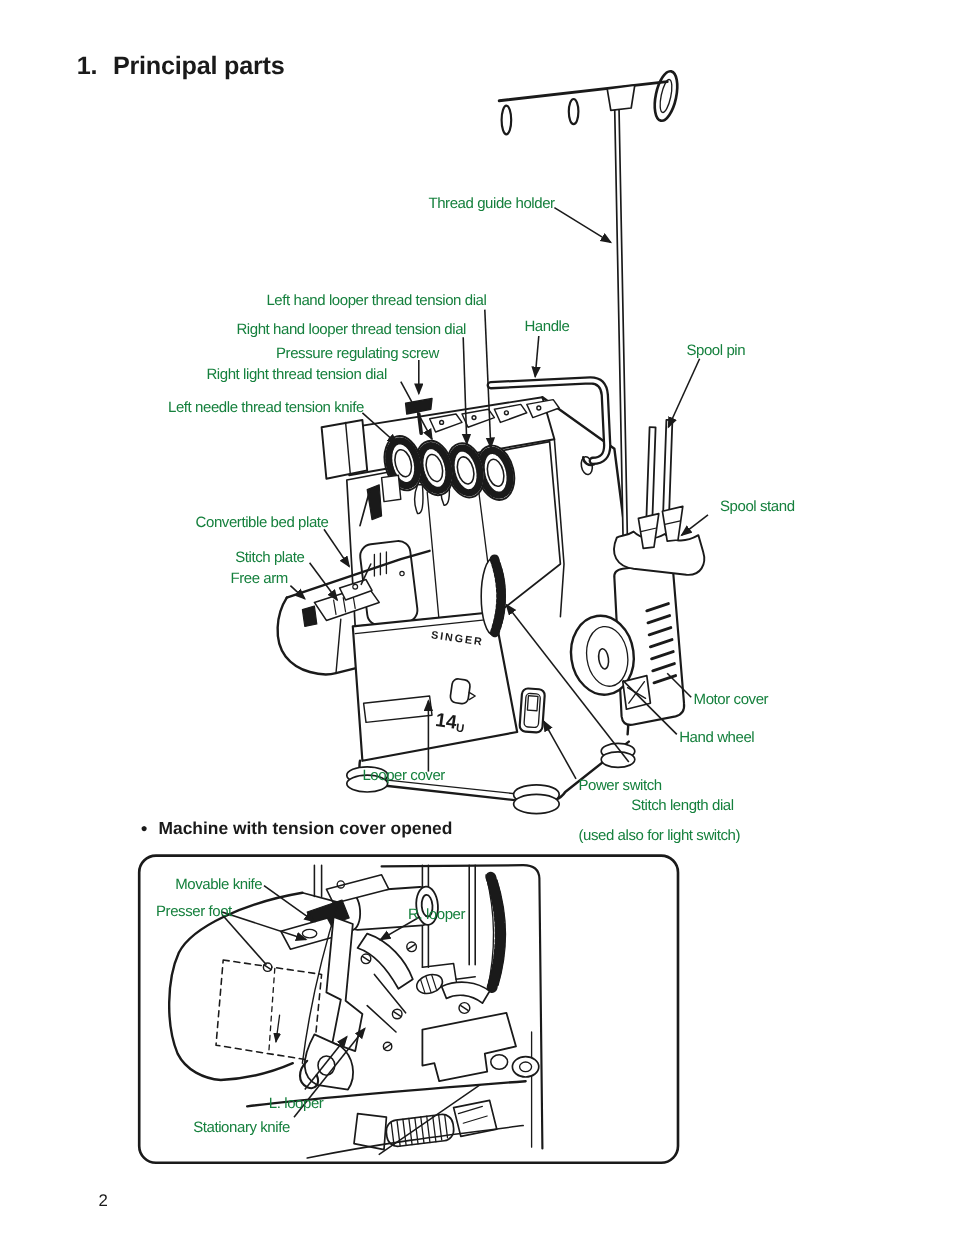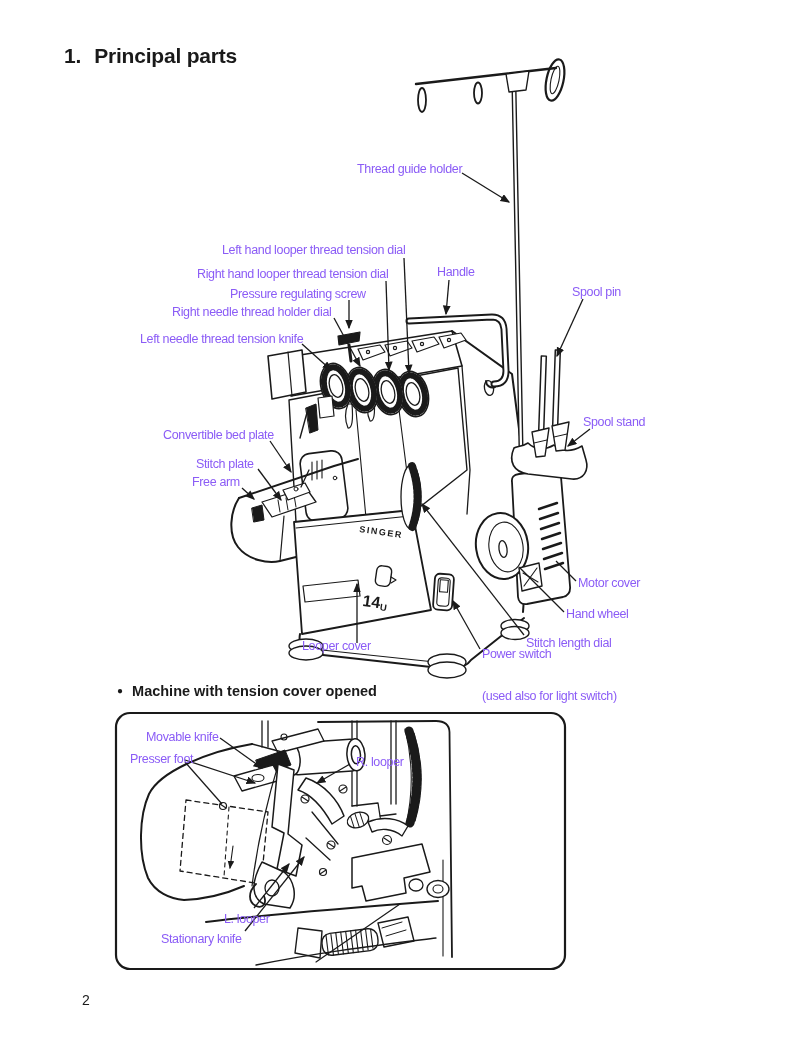--- a/index.html
+++ b/index.html
@@ -2,21 +2,21 @@
 <html><head>
 <meta charset="utf-8">
 <style>
   html,body{margin:0;padding:0;background:#ffffff;}
   .page{
     position:relative;width:804px;height:1042px;background:#fff;overflow:hidden;
     font-family:"Liberation Sans","DejaVu Sans",sans-serif;color:#1a1a1a;border-radius:10px;
   }
   .title{position:absolute;left:64px;top:44px;font-size:21px;font-weight:700;letter-spacing:-0.2px;white-space:nowrap;}
   .title .num{display:inline-block;margin-right:13px;}
-  .lbl{position:absolute;font-size:12.5px;letter-spacing:-0.35px;line-height:1.12;white-space:nowrap;color:#8b5cf6;}
+  .lbl{position:absolute;font-size:12.5px;letter-spacing:-0.35px;line-height:1.12;white-space:nowrap;color:#15803d;}
   .h2{position:absolute;left:117px;top:683px;display:flex;align-items:center;gap:9px;font-size:14.5px;font-weight:700;white-space:nowrap;}
   .h2 .bullet{font-size:10px;line-height:1;}
   .brand{position:absolute;left:360px;top:524px;font-size:9px;font-weight:700;letter-spacing:1.6px;transform:rotate(8deg);transform-origin:left top;}
   .model{position:absolute;left:364px;top:592px;font-size:16px;font-weight:700;transform:rotate(8deg);transform-origin:left top;}
   .model .suffix{font-size:9.5px;font-weight:700;vertical-align:-2px;}
   .pagenum{position:absolute;left:82px;top:992px;font-size:14px;}
   svg{position:absolute;left:0;top:0;}
 </style>
 </head>
 <body>
@@ -288,43 +288,43 @@
   </svg>
 
   <div class="title">
     <span class="num">1.</span><span>Principal parts</span>
   </div>
 
   <span class="lbl" style="left:357px;top:162px">Thread guide holder</span>
   <span class="lbl" style="left:222px;top:243px">Left hand looper thread tension dial</span>
   <span class="lbl" style="left:197px;top:267px">Right hand looper thread tension dial</span>
   <span class="lbl" style="left:230px;top:287px">Pressure regulating screw</span>
-  <span class="lbl" style="left:172px;top:305px">Right needle thread holder dial</span>
+  <span class="lbl" style="left:172px;top:305px">Right light thread tension dial</span>
   <span class="lbl" style="left:140px;top:332px">Left needle thread tension knife</span>
   <span class="lbl" style="left:437px;top:265px">Handle</span>
   <span class="lbl" style="left:572px;top:285px">Spool pin</span>
-  <span class="lbl" style="left:583px;top:415px">Spool stand</span>
+  <span class="lbl" style="left:600px;top:415px">Spool stand</span>
   <span class="lbl" style="left:163px;top:428px">Convertible bed plate</span>
   <span class="lbl" style="left:196px;top:457px">Stitch plate</span>
   <span class="lbl" style="left:192px;top:475px">Free arm</span>
   <span class="lbl" style="left:578px;top:576px">Motor cover</span>
   <span class="lbl" style="left:566px;top:607px">Hand wheel</span>
-  <span class="lbl" style="left:526px;top:636px">Stitch length dial</span>
+  <span class="lbl" style="left:526px;top:664px">Stitch length dial</span>
   <span class="lbl" style="left:482px;top:647px">Power switch</span>
   <span class="lbl" style="left:482px;top:689px">(used also for light switch)</span>
   <span class="lbl" style="left:302px;top:639px">Looper cover</span>
 
   <span class="brand">SINGER</span>
   <span class="model"><span>14</span><span class="suffix">U</span></span>
 
   <div class="h2">
     <span class="bullet">●</span>
     <span>Machine with tension cover opened</span>
   </div>
 
   <span class="lbl" style="left:146px;top:730px">Movable knife</span>
   <span class="lbl" style="left:130px;top:752px">Presser foot</span>
-  <span class="lbl" style="left:356px;top:755px">R. looper</span>
+  <span class="lbl" style="left:340px;top:755px">R. looper</span>
   <span class="lbl" style="left:224px;top:912px">L. looper</span>
   <span class="lbl" style="left:161px;top:932px">Stationary knife</span>
 
   <span class="pagenum">2</span>
 </div>
 
 </body></html>

